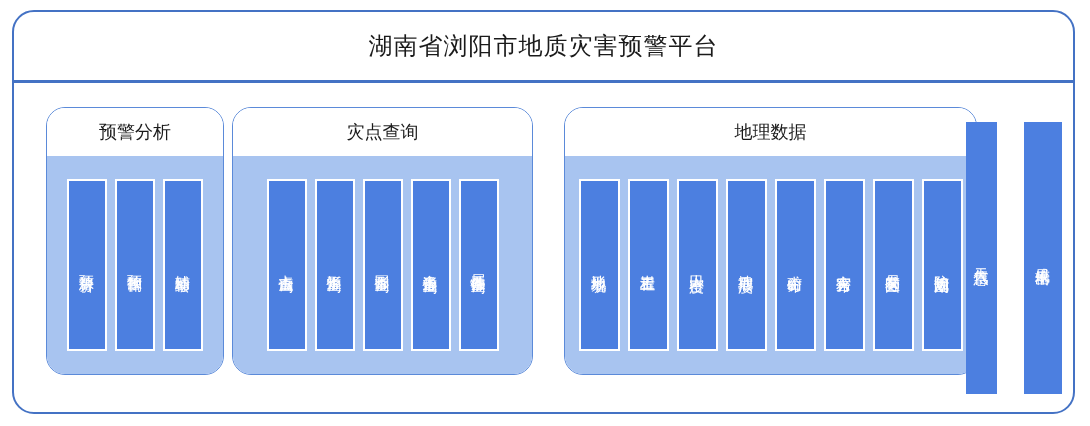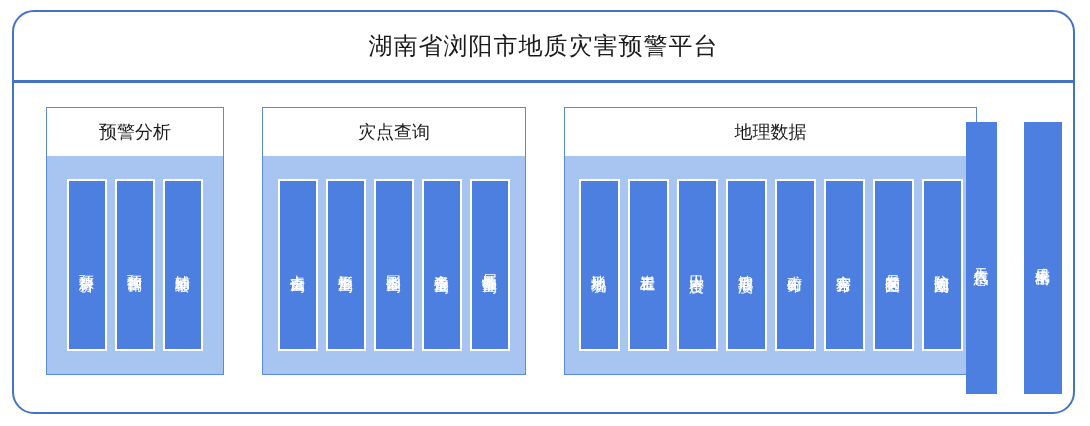--- a/index.html
+++ b/index.html
@@ -61,21 +61,21 @@
     bottom: 0;
   }
 
   
   .section {
     position: absolute;
     top: 25px;
     height: 268px;
     box-sizing: border-box;
     border: 1.5px solid #5B8AD9;
-    border-radius: 0;
+    border-radius: 19px;
     background: #ffffff;
     overflow: hidden;
   }
 
   .section-header {
     position: absolute;
     left: 0;
     top: 0;
     width: 100%;
     height: 48px;
@@ -162,21 +162,21 @@
             </div>
             <div class="item-bar" style="width: 40px;">
               <span class="item-label">预警制作</span>
             </div>
             <div class="item-bar" style="width: 40px;">
               <span class="item-label">辅助标绘</span>
             </div>
           </div>
         </div>
       </div>
-      <div class="section" style="left: 248px; width: 264px;">
+      <div class="section" style="left: 218px; width: 301px;">
         <div class="section-header">灾点查询</div>
         <div class="section-body">
           <div class="items" style="gap: 8px;">
             <div class="item-bar" style="width: 40px;">
               <span class="item-label">点击查询</span>
             </div>
             <div class="item-bar" style="width: 40px;">
               <span class="item-label">矩形查询</span>
             </div>
             <div class="item-bar" style="width: 40px;">

